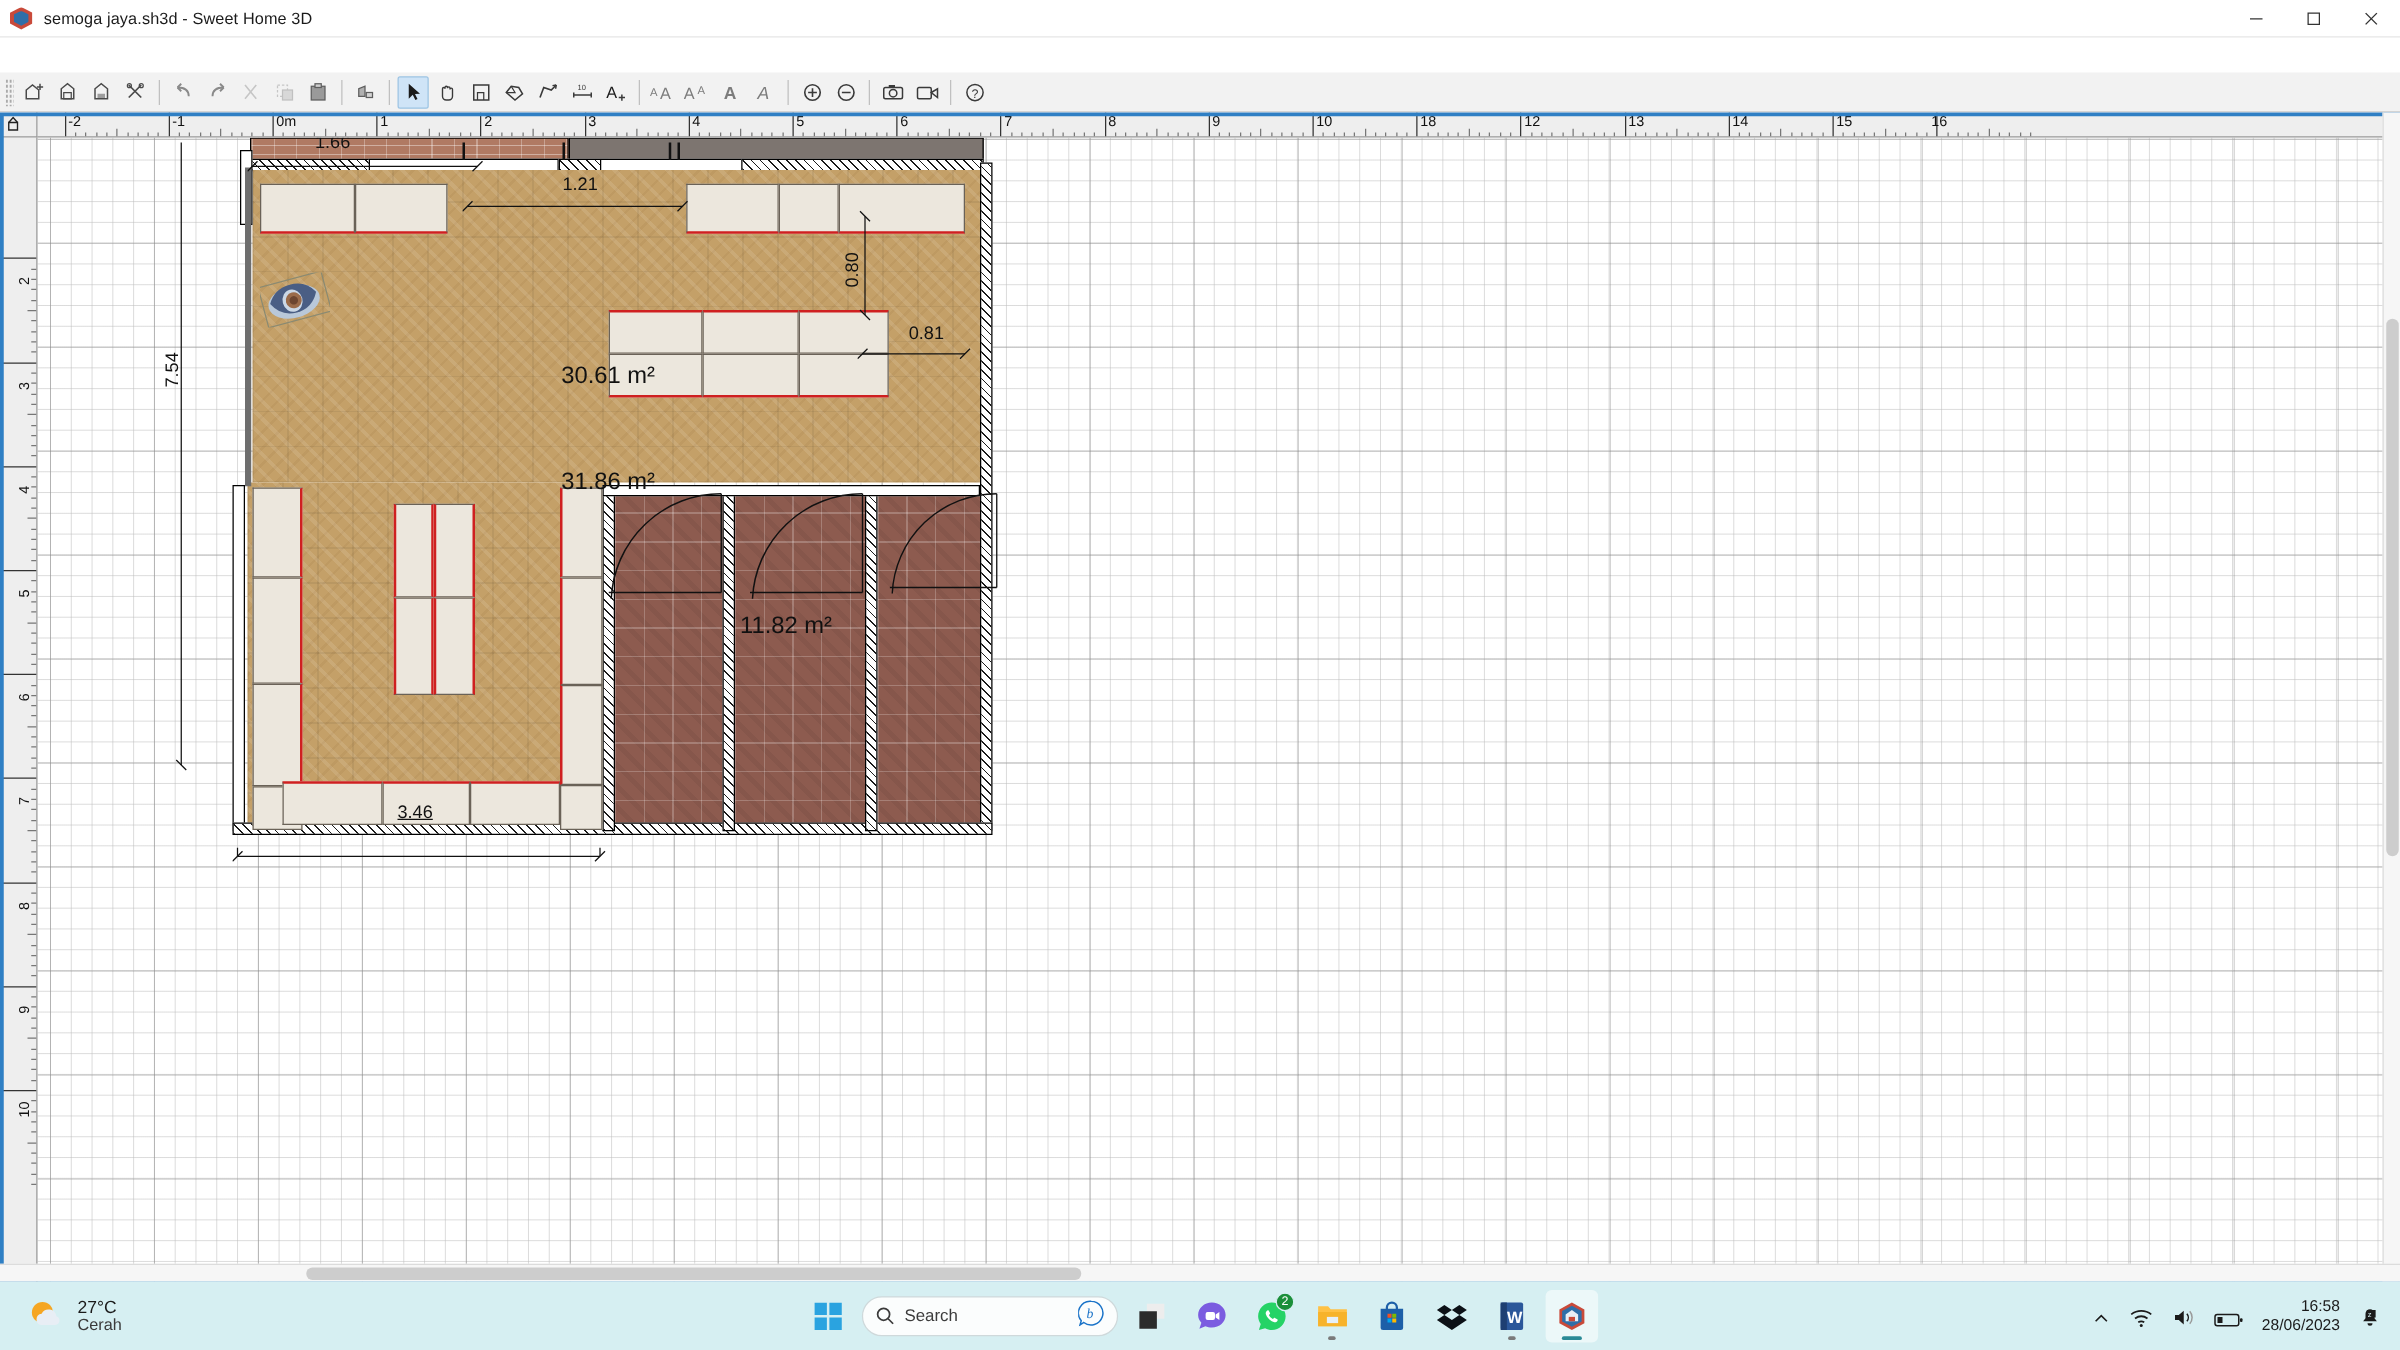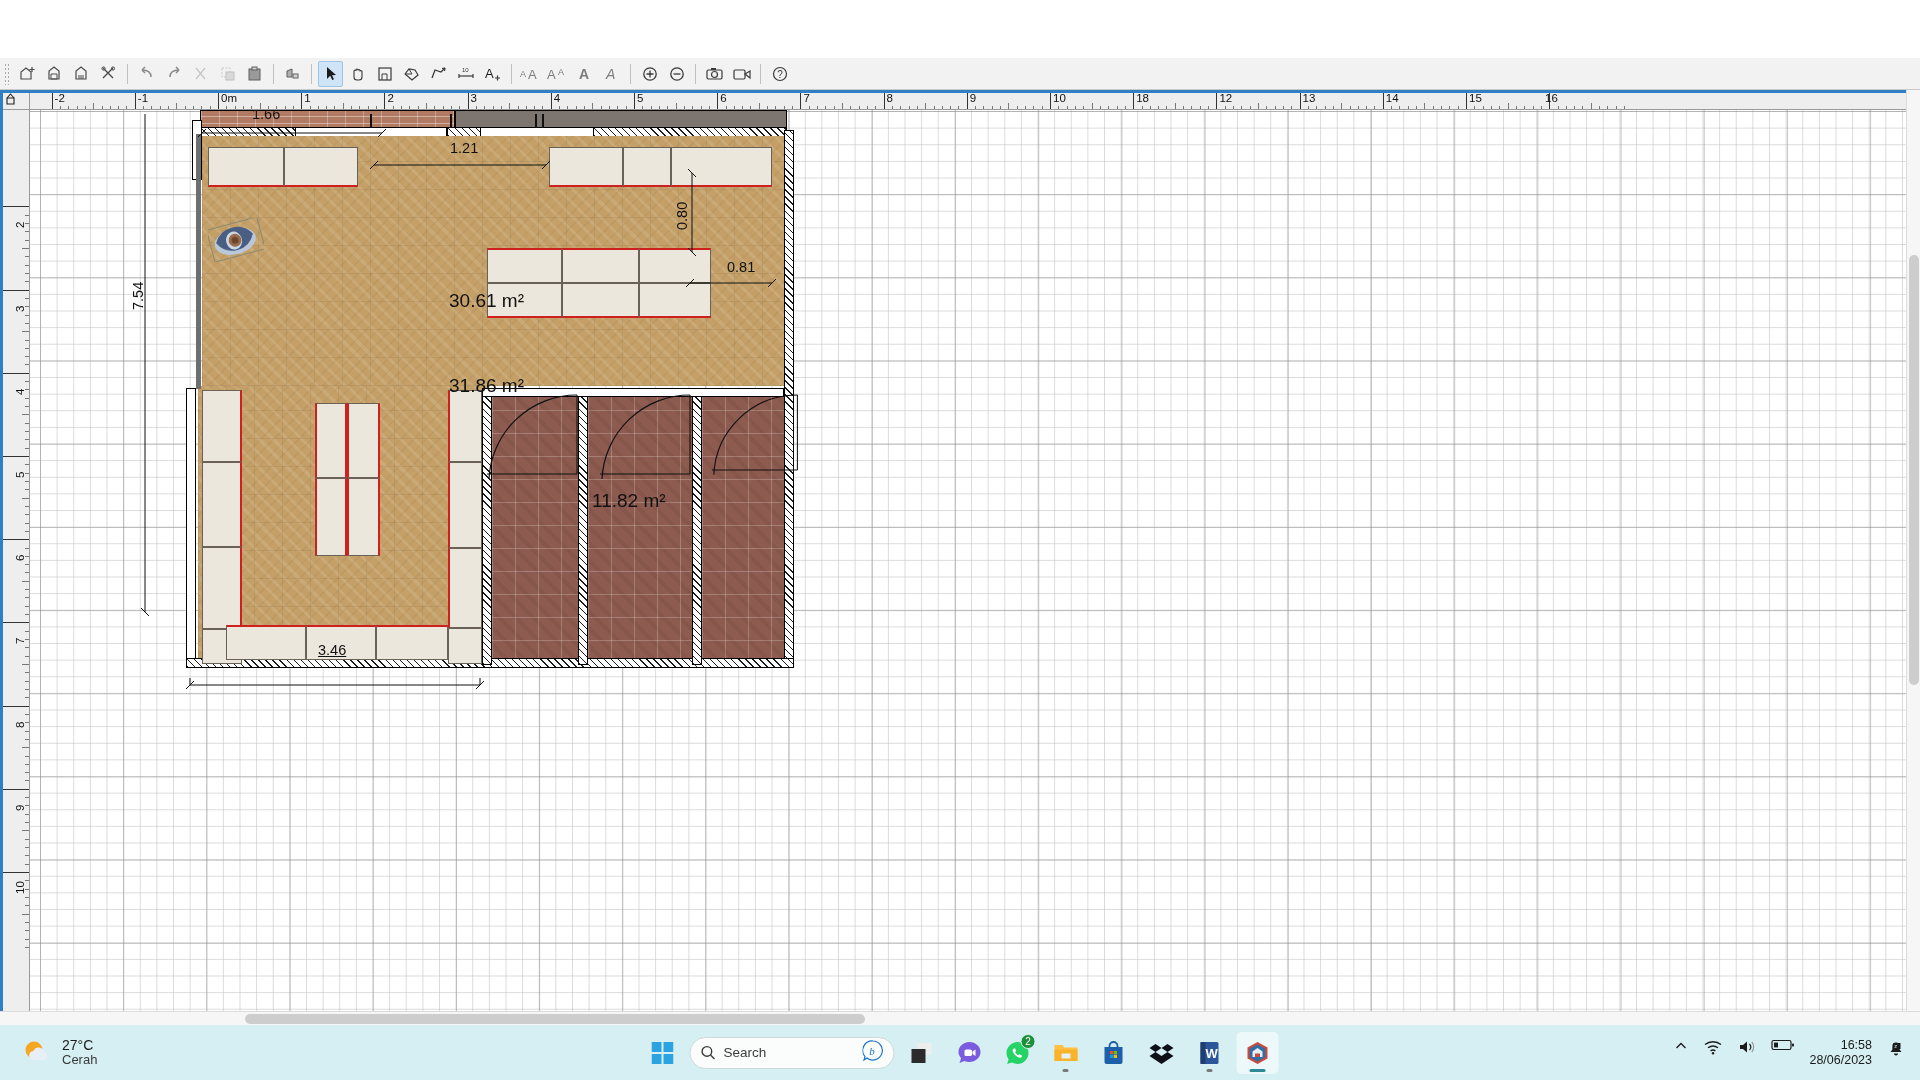--- a/index.html
+++ b/index.html
@@ -189,28 +189,53 @@
   .tb-app .runind {
     position:absolute; bottom:2px; left:50%; transform:translateX(-50%);
     width:6px; height:3px; border-radius:2px; background:#7a7a7a;
   }
   .tb-app.active .runind { width:16px; background:#2a8a96; }
   .badge {
     position:absolute; top:2px; right:3px; min-width:15px; height:15px; border-radius:8px;
     background:#1b8f3a; color:#fff; font-size:10px; display:flex; align-items:center; justify-content:center;
     padding:0 3px; border:1.5px solid #d6eff2;
   }
-  .tb-right { margin-left:auto; display:flex; align-items:flex-start; gap:14px; margin-right:14px; }
+  .tb-right { margin-left:auto; display:flex; align-items:flex-end; gap:14px; margin-right:14px; }
   .clock { text-align:right; line-height:1.2; font-size:12.5px; color:#1b1b1b; }
 </style>
 </head>
 <body>
 
 <div id="app">
 
+  <div class="titlebar">
+    <div class="app-logo">
+      <div class="hex"></div>
+        <div class="hex2"></div>
+    </div>
+    <span class="title-text">semoga jaya.sh3d - Sweet Home 3D</span>
+    <div class="win-buttons">
+      <div class="win-btn">
+        <svg width="12" height="12" viewBox="0 0 12 12">
+            <line x1="1" y1="6" x2="11" y2="6" stroke="#333" stroke-width="1"></line>
+          </svg>
+      </div>
+      <div class="win-btn">
+        <svg width="12" height="12" viewBox="0 0 12 12">
+            <rect x="1.5" y="1.5" width="9" height="9" fill="none" stroke="#333" stroke-width="1"></rect>
+          </svg>
+      </div>
+      <div class="win-btn close">
+        <svg width="12" height="12" viewBox="0 0 12 12">
+            <line x1="1.5" y1="1.5" x2="10.5" y2="10.5" stroke="#333" stroke-width="1.1"></line>
+            <line x1="10.5" y1="1.5" x2="1.5" y2="10.5" stroke="#333" stroke-width="1.1"></line>
+          </svg>
+      </div>
+    </div>
+  </div>
 
 
   <div class="toolbar">
     <div class="grip"></div>
 
     <div class="tb-btn">
       <svg width="18" height="18" viewBox="0 0 18 18">
           <path d="M2 14 L2 7 L7 3 L12 7 L12 14 Z" fill="none" stroke="#4a4a4a" stroke-width="1.2"></path>
           <path d="M13 2 L13 7 M10.5 4.5 L15.5 4.5" stroke="#4a4a4a" stroke-width="1.2"></path>
         </svg>

